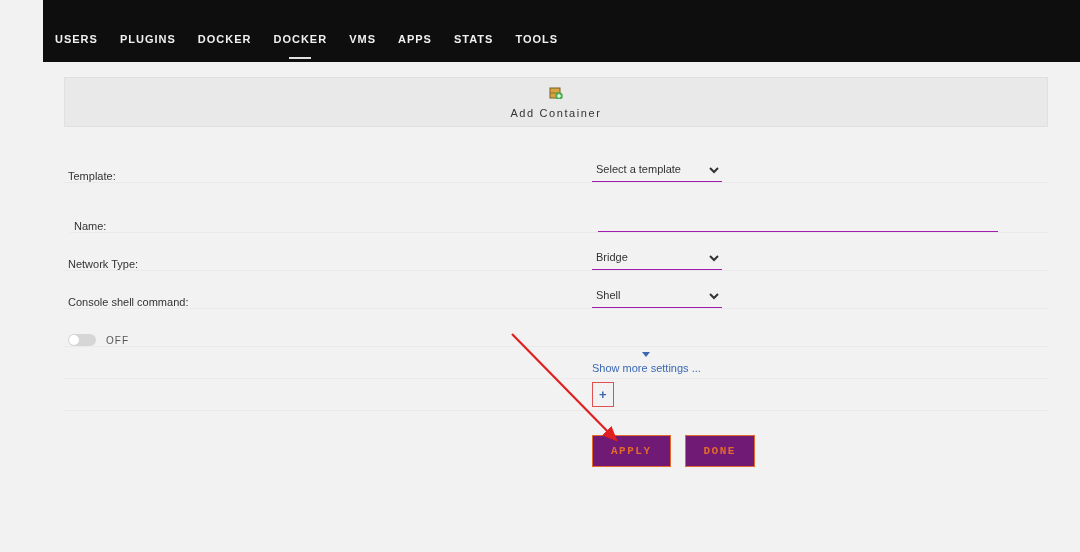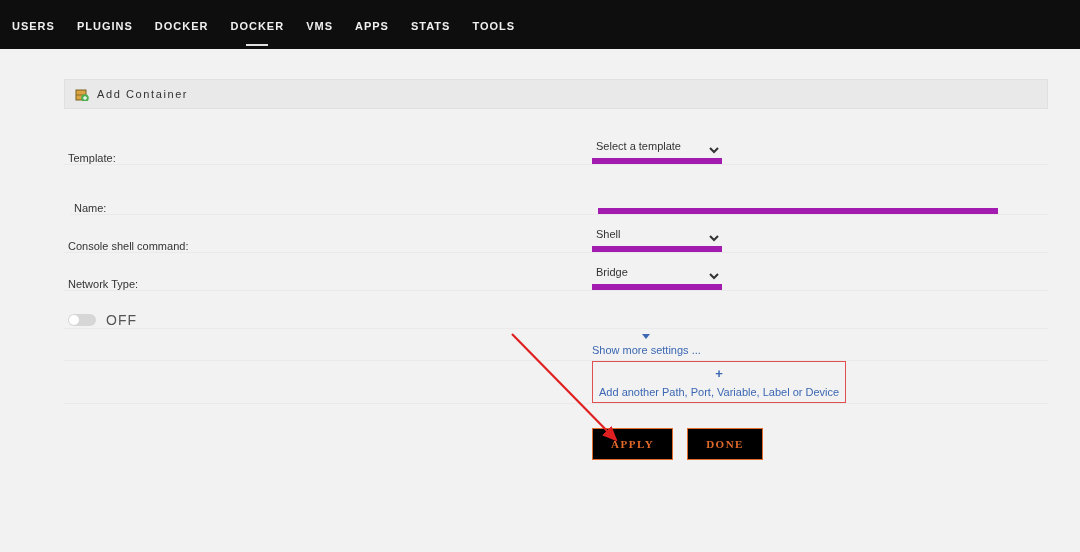--- a/index.html
+++ b/index.html
@@ -8,25 +8,26 @@
       background: #f2f2f2;
       font-size: 11px;
       color: #333;
       width: 1080px;
       height: 552px;
       overflow: hidden;
       position: relative;
     }
     .topnav {
       background: #0e0e0e;
-      height: 49px;
+      height: 62px;
       display: flex;
       align-items: flex-end;
       padding: 0 12px 14px 12px;
       gap: 22px;
+      margin-left: 43px;
     }
     .topnav a {
       color: #f0f0f0;
       text-decoration: none;
       font-weight: 700;
       letter-spacing: 1.0px;
       font-size: 11px;
       position: relative;
       padding-bottom: 3px;
     }
@@ -34,30 +35,31 @@
       content: "";
       position: absolute;
       left: 50%;
       transform: translateX(-50%);
       bottom: -11px;
       width: 22px;
       height: 2px;
       background: #e0e0e0;
     }
     .page-title-bar {
-      margin: 30px 32px 0 64px;
+      margin: 15px 32px 0 64px;
       background: #e9e9e9;
       border: 1px solid #e0e0e0;
       padding: 7px 10px;
       display: flex;
       align-items: center;
       gap: 8px;
       letter-spacing: 1.6px;
       font-size: 11px;
       color: #333;
+      flex-direction: column;
     }
     .page-title-bar .icon-slot svg { display: block; }
     .content { margin: 18px 32px 0 64px; }
     .form-row {
       display: flex;
       align-items: flex-end;
       min-height: 38px;
       border-bottom: 1px solid #eaeaea;
       padding: 0 4px;
     }
@@ -68,21 +70,21 @@
       font-size: 11px;
       color: #333;
     }
     .form-control-cell {
       flex: 1;
       display: flex;
       align-items: center;
     }
     .underline-select, .underline-input {
       border: none;
-      border-bottom: 6px solid #a21caf;
+      border-bottom: 1px solid #a21caf;
       background: transparent;
       font-size: 11px;
       padding: 3px 0 5px 0;
       font-family: inherit;
       color: #333;
     }
     .underline-select.sm { width: 130px; }
     .underline-input.lg { width: 400px; }
     .toggle {
       width: 28px;
@@ -96,21 +98,21 @@
     .toggle::after {
       content: "";
       position: absolute;
       left: 1px;
       top: 1px;
       width: 10px;
       height: 10px;
       background: #fff;
       border-radius: 50%;
     }
-    .toggle-label { font-size: 14px; color: #555; letter-spacing: 1px; }
+    .toggle-label { font-size: 10px; color: #555; letter-spacing: 1px; }
     .link-row {
       display: flex;
       align-items: center;
       min-height: 32px;
       border-bottom: 1px solid #eaeaea;
       padding-left: 528px;
     }
     .link-action {
       color: #3b67b3;
       font-size: 11px;
@@ -130,27 +132,27 @@
     .link-action .plus { font-weight: 700; font-size: 13px; }
     .boxed { border: 1px solid #e05050; padding: 4px 6px; }
     .action-row {
       display: flex;
       gap: 14px;
       padding: 24px 0 0 528px;
     }
     .btn {
       border: 1px solid #e26a2c;
       color: #e26a2c;
-      background: #000000;
+      background: #701a75;
       font-size: 11px;
       letter-spacing: 1.5px;
       font-weight: 600;
       padding: 9px 18px;
       cursor: pointer;
-      font-family: Liberation Serif, serif;
+      font-family: Liberation Mono, monospace;
     }
     .arrow-overlay {
       position: absolute;
       pointer-events: none;
       z-index: 5;
     }
   </style>
 </head>
 <body>
 
@@ -191,33 +193,33 @@
 
   <div class="form-row tall">
     <div class="form-label">Name:</div>
     <div class="form-control-cell">
       <input class="underline-input lg" value="" style="">
     </div>
   </div>
 
 
   <div class="form-row">
+    <div class="form-label">Network Type:</div>
+    <div class="form-control-cell">
+      <select class="underline-select sm">
+        <option>Bridge</option>
+      </select>
+    </div>
+  </div>
+
+  <div class="form-row">
     <div class="form-label">Console shell command:</div>
     <div class="form-control-cell">
       <select class="underline-select sm">
         <option>Shell</option>
-      </select>
-    </div>
-  </div>
-
-  <div class="form-row">
-    <div class="form-label">Network Type:</div>
-    <div class="form-control-cell">
-      <select class="underline-select sm">
-        <option>Bridge</option>
       </select>
     </div>
   </div>
 
   <div class="form-row">
     <div class="form-control-cell">
       <span class="toggle"></span>
       <span class="toggle-label">OFF</span>
     </div>
   </div>
@@ -226,21 +228,20 @@
     <span class="link-action">
       <span class="caret"></span>
       <span>Show more settings ...</span>
     </span>
   </div>
 
 
   <div class="link-row">
     <span class="link-action boxed">
       <span class="plus">+</span>
-      <span>Add another Path, Port, Variable, Label or Device</span>
     </span>
   </div>
 
   <div class="action-row">
     <button class="btn">APPLY</button>
     <button class="btn">DONE</button>
   </div>
 
 </div>
 

